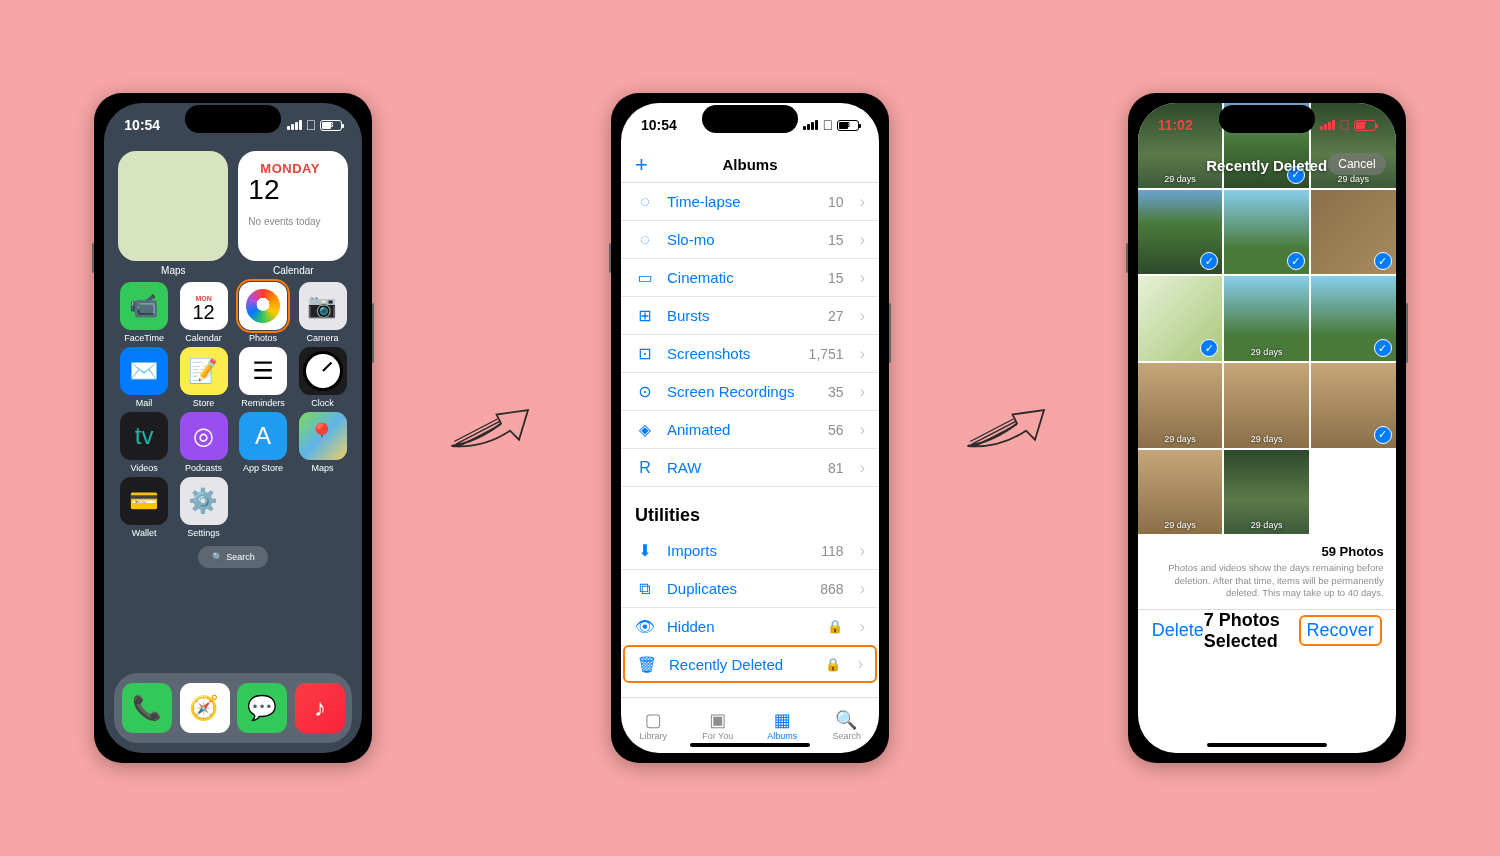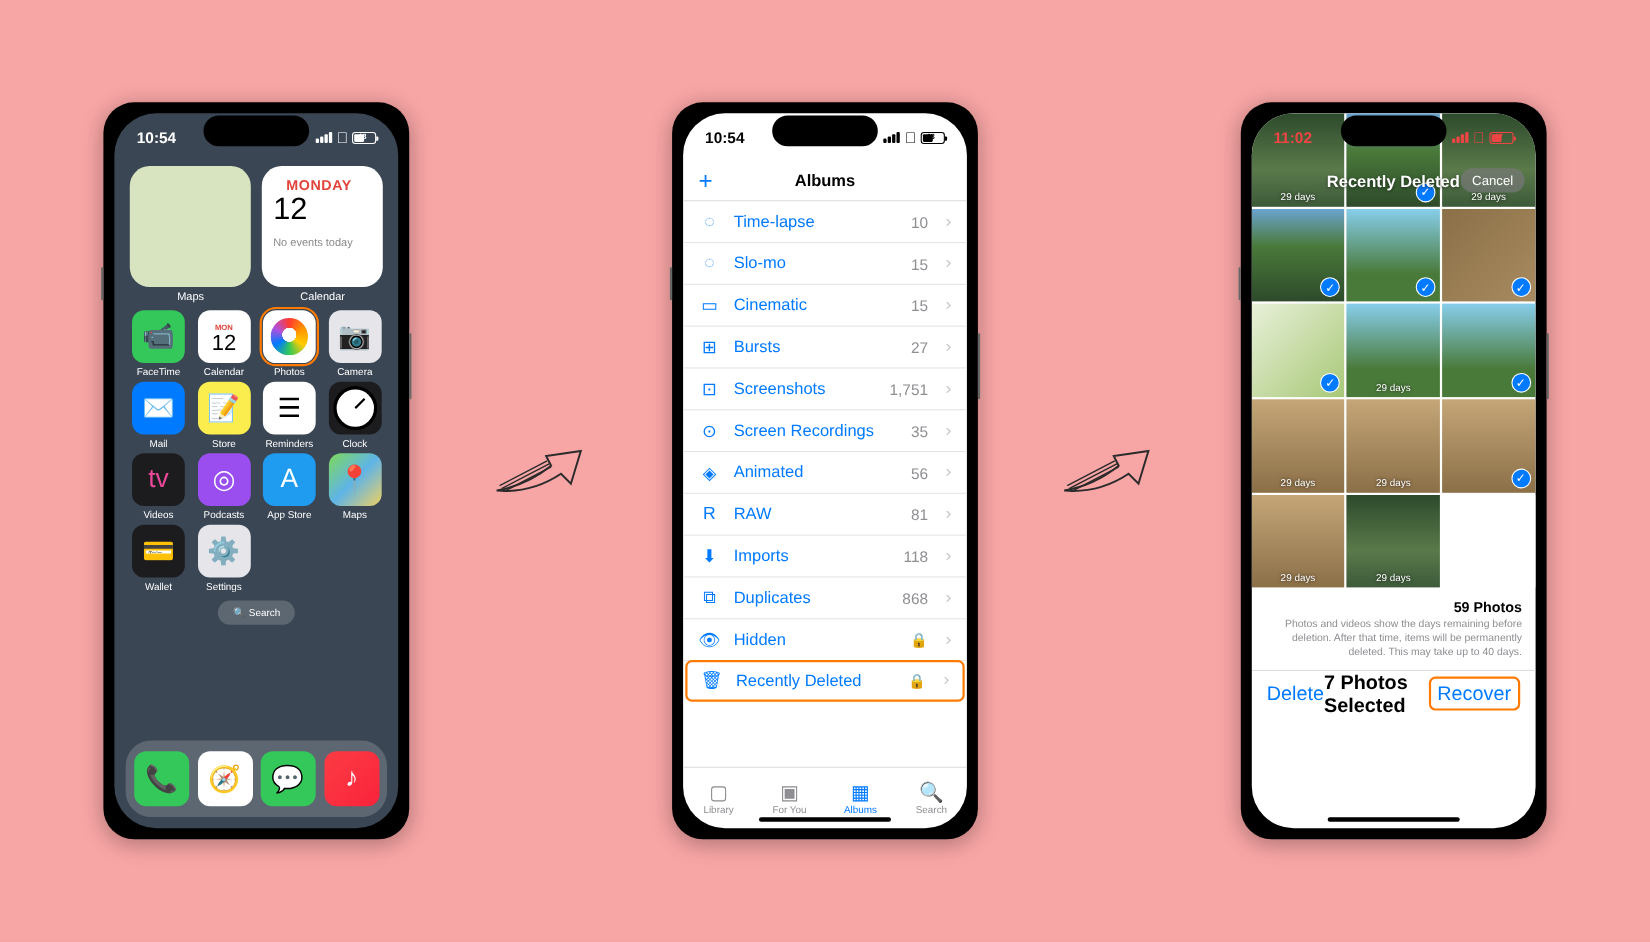--- a/index.html
+++ b/index.html
@@ -84,21 +84,21 @@
 .deleted-status .battery, .deleted-status .bars span { }
 
 
 .arrow { width: 90px; height: 70px; }
 .arrow svg { width:100%; height:100%; }
 
 
 .bg-green{background:#34c759}.bg-white{background:#fff;color:#000}.bg-gray{background:#e5e5ea;color:#555}
 .bg-blue{background:#007aff}.bg-yellow{background:#fced4f;color:#b8860b}
 .bg-multi{background:radial-gradient(circle at 50% 45%,#fff 25%,transparent 26%),conic-gradient(#ff3b30,#ff9500,#ffcc00,#34c759,#007aff,#af52de,#ff3b30);}
-.bg-dark{background:#1c1c1e;color:#ec4899}.bg-purple{background:#9a4ef0;color:#fff}
+.bg-dark{background:#1c1c1e;color:#14b8a6}.bg-purple{background:#9a4ef0;color:#fff}
 .bg-bluelt{background:#1f9bf0;color:#fff}.bg-settings{background:#e5e5ea;color:#555}
 .bg-phone{background:#34c759}.bg-safari{background:#fff}.bg-msg{background:#34c759}.bg-music{background:linear-gradient(135deg,#fc3c44,#fa233b);color:#fff}
 .cal-icon{display:flex;flex-direction:column;align-items:center;padding-top:4px}
 .cal-icon .d{font-size:7px;color:#e2443c;font-weight:600}.cal-icon .n{font-size:20px;color:#000;line-height:1}
 .clock-face{width:40px;height:40px;background:#000;border-radius:50%;position:relative;margin:auto}
 .clock-face::before{content:"";position:absolute;inset:3px;background:#fff;border-radius:50%}
 .clock-face::after{content:"";position:absolute;top:50%;left:50%;width:2px;height:12px;background:#000;transform-origin:bottom;transform:translate(-50%,-100%) rotate(45deg)}
 </style>
 </head>
 <body>
@@ -293,20 +293,21 @@
               <div class="list-count">56</div>
               <div class="list-chevron">›</div>
             </div>
             <div class="list-row">
               <div class="list-icon">R</div>
               <div class="list-label">RAW</div>
               <div class="list-count">81</div>
               <div class="list-chevron">›</div>
             </div>
           </div>
+      <div class="section-header">Utilities</div>
       <div id="utilities">
             <div class="list-row">
               <div class="list-icon">⬇</div>
               <div class="list-label">Imports</div>
               <div class="list-count">118</div>
               <div class="list-chevron">›</div>
             </div>
             <div class="list-row">
               <div class="list-icon">⧉</div>
               <div class="list-label">Duplicates</div>

